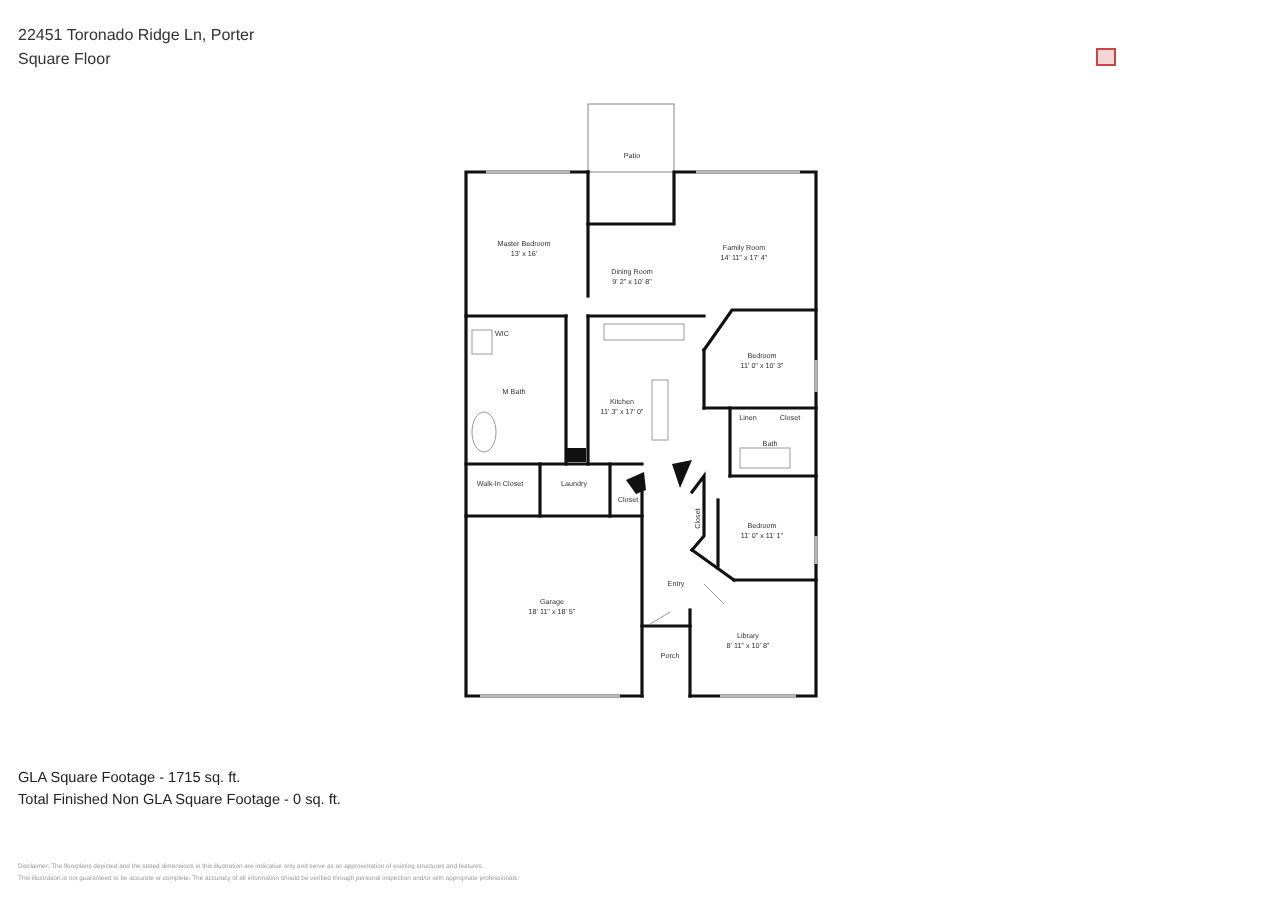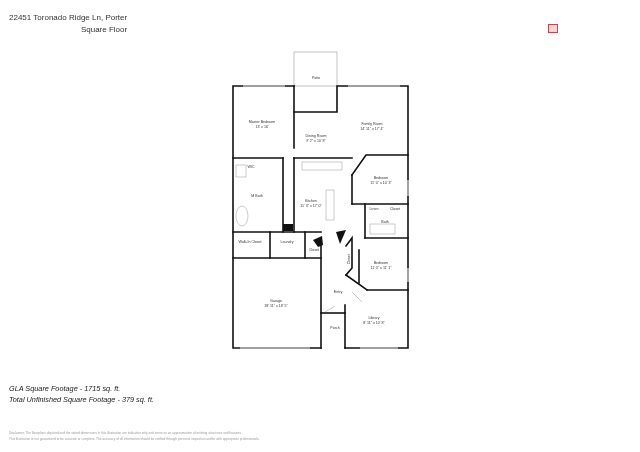--- a/index.html
+++ b/index.html
@@ -1,21 +1,21 @@
 <!DOCTYPE html>
 <html><head>
 <meta charset="utf-8">
 <style>
   html,body{margin:0;padding:0;background:#fff;}
   body{width:640px;height:452px;position:relative;overflow:hidden;font-family:"Liberation Sans",sans-serif;color:#222;}
-  .hdr{position:absolute;left:9px;top:12px;font-size:8px;line-height:12px;color:#333;text-align:right;}
+  .hdr{position:absolute;left:9px;top:12px;font-size:8px;line-height:12px;color:#333;}
   .logo{position:absolute;left:548px;top:24px;width:8px;height:7px;border:1px solid #c44;background:#f3d6d6;}
   svg.plan{position:absolute;left:0;top:0;}
   .lbl{position:absolute;font-size:3.6px;line-height:4.5px;text-align:center;color:#333;transform:translateX(-50%);white-space:nowrap;}
-  .foot{position:absolute;left:9px;top:384px;font-size:7.3px;line-height:10.5px;color:#222;font-style:italic;}
+  .foot{position:absolute;left:9px;top:384px;font-size:7.3px;line-height:10.5px;color:#222;}
   .disc{position:absolute;left:9px;top:430px;font-size:3.2px;line-height:6px;color:#9a9a9a;white-space:nowrap;}
 </style>
 </head>
 <body>
 
 <div class="hdr">
   <div>22451 Toronado Ridge Ln, Porter</div>
   <div>Square Floor</div>
 </div>
 <div class="logo"></div>
@@ -146,18 +146,18 @@
       <div>Library</div>
       <div>8' 11" x 10' 8"</div>
     </div>
   <div class="lbl" style="left:335px;top:326px">
       <div>Porch</div>
     </div>
 </div>
 
 <div class="foot">
   <div>GLA Square Footage - 1715 sq. ft.</div>
-  <div>Total Unfinished Square Footage - 379 sq. ft.</div>
+  <div>Total Finished Non GLA Square Footage - 0 sq. ft.</div>
 </div>
 <div class="disc">
   <div>Disclaimer: The floorplans depicted and the stated dimensions in this illustration are indicative only and serve as an approximation of existing structures and features.</div>
   <div>This illustration is not guaranteed to be accurate or complete. The accuracy of all information should be verified through personal inspection and/or with appropriate professionals.</div>
 </div>
 
 </body></html>

